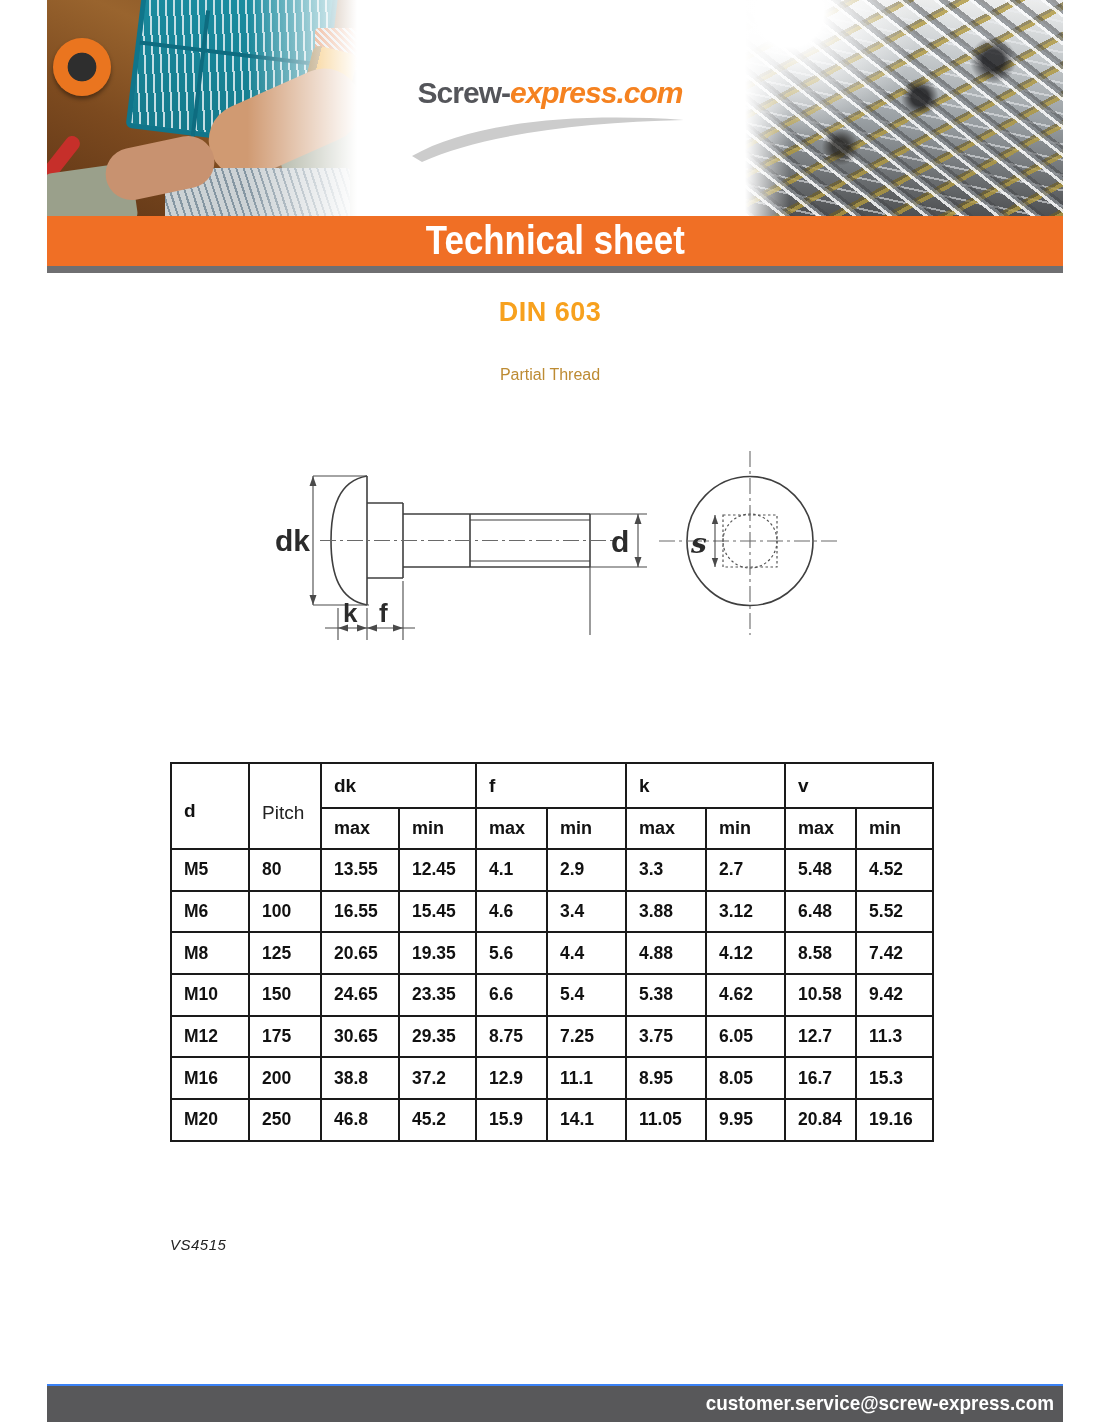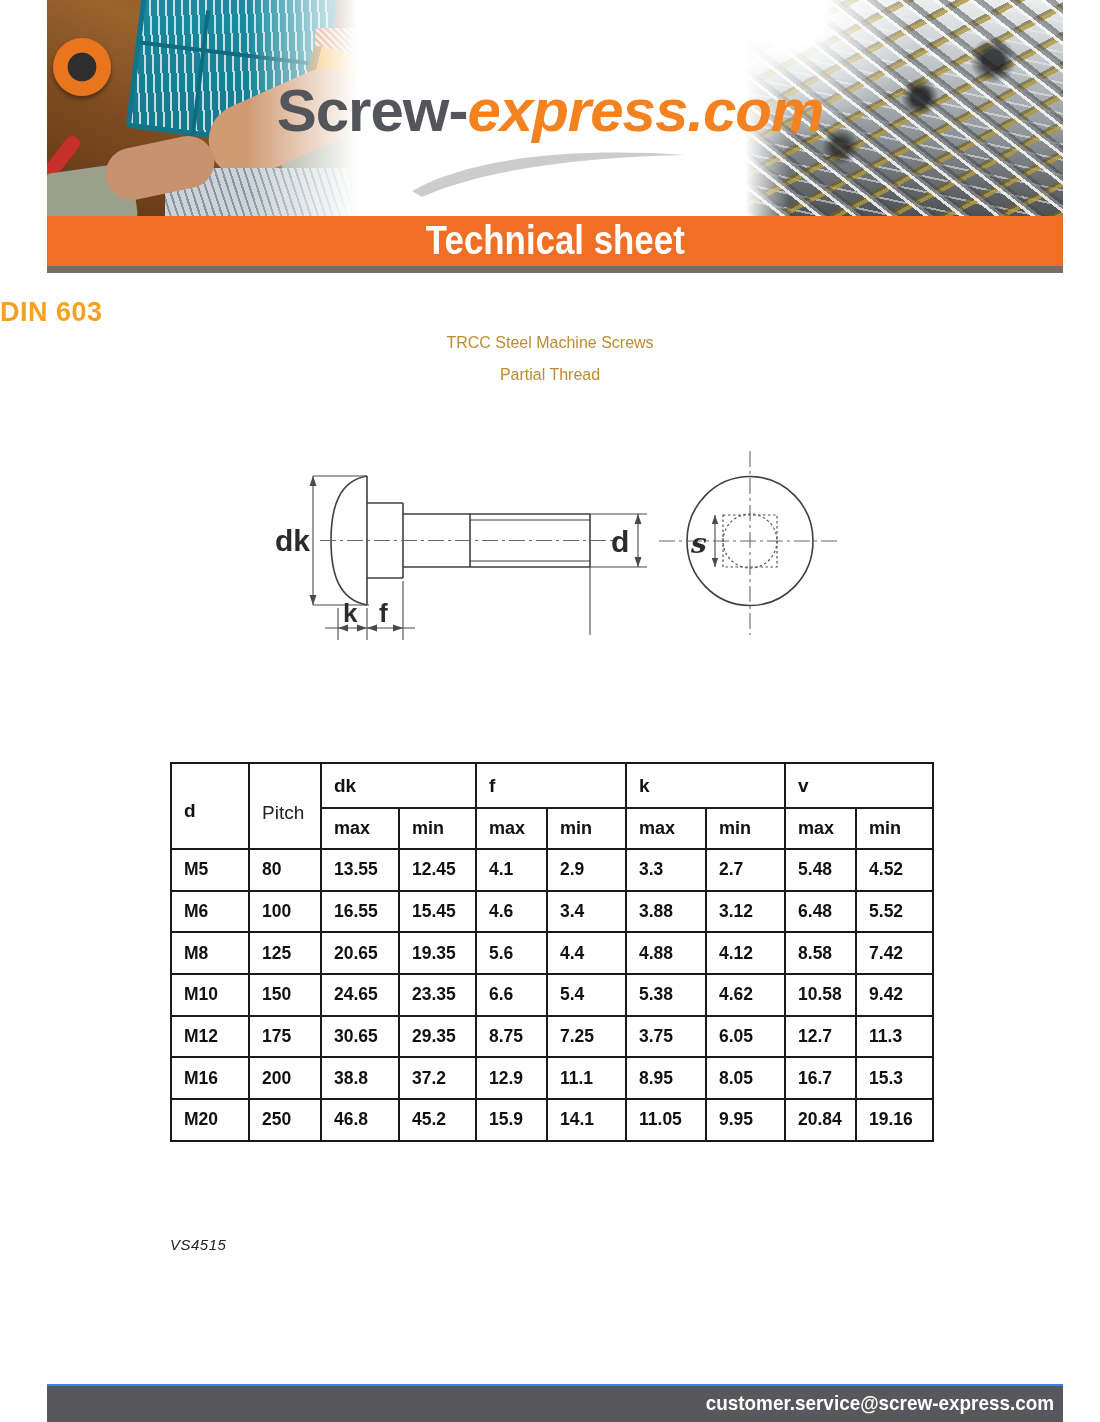--- a/index.html
+++ b/index.html
@@ -42,33 +42,33 @@
   .sleeve-l { left:-2px; top:168px; width:90px; height:60px; background:#9aa08b; transform:rotate(-8deg); border-radius:10px; }
   .tray { left:118px; top:168px; width:185px; height:56px; background:#ccd2d5; border-radius:4px;
     background-image:repeating-linear-gradient(72deg, rgba(116,136,150,.8) 0 2px, rgba(0,0,0,0) 2px 7px); }
   .ytool { left:252px; top:48px; width:46px; height:120px; background:#f0a11d; transform:rotate(14deg); border-radius:8px;
     background-image:linear-gradient(90deg, rgba(40,40,40,.5) 0 8px, rgba(0,0,0,0) 8px); }
   .minibox { left:268px; top:28px; width:44px; height:44px; background:#d9601f; border-radius:4px;
     background-image:repeating-linear-gradient(45deg, rgba(210,230,240,.9) 0 2px, rgba(0,0,0,0) 2px 5px); }
 
   
   .logo-wrap { position:absolute; left:0; right:0; top:76px; text-align:center; }
-  .logo-text { font-size:60px; font-weight:700; letter-spacing:-1px; }
+  .logo-text { font-size:30px; font-weight:700; letter-spacing:-1px; }
   .logo-prefix { color:#54555a; }
   .logo-suffix { color:#f58220; font-style:italic; }
   .swoosh { display:block; margin:2px auto 0; margin-left:408px; }
 
   
   .banner { position:absolute; left:47px; top:216px; width:1016px; height:50px; background:#f06f25; text-align:center; }
   .banner-title { display:inline-block; color:#fff; font-size:41px; font-weight:800; line-height:48px;
     transform:scaleX(.85); letter-spacing:0px; }
   .banner-rule { position:absolute; left:47px; top:266px; width:1016px; height:7px; background:#6f6f71; }
 
   
-  .doc-title { position:absolute; left:0; right:0; top:297px; 
+  .doc-title { position:absolute; left:0; right:0; top:297px; text-align:center;
     font-size:27px; font-weight:700; color:#f7a11e; letter-spacing:.5px; }
   .doc-sub1 { position:absolute; left:0; right:0; top:334px; text-align:center;
     font-size:16px; font-weight:500; color:#bd8b33; }
   .doc-sub2 { position:absolute; left:0; right:0; top:366px; text-align:center;
     font-size:16px; font-weight:500; color:#bd8b33; }
 
   
   .diagram { position:absolute; left:263px; top:445px; }
   .diagram text { fill:#2b2b2b; }
 
@@ -120,21 +120,20 @@
       <path d="M4,44 C60,12 160,0 276,8 C170,10 70,24 14,50 Z" fill="#cccccc"></path>
     </svg>
   </div>
 
   <div class="banner">
     <span class="banner-title">Technical sheet</span>
   </div>
   <div class="banner-rule"></div>
 
   <div class="doc-title">DIN 603</div>
-  <div class="doc-sub1">TRCC Steel Machine Screws</div>
   <div class="doc-sub2">Partial Thread</div>
 
   <svg class="diagram" width="590" height="205" viewBox="0 0 590 205">
     <g stroke="#3f3f3f" stroke-width="1.6" fill="none">
 
       <path d="M104,31 C76,36 68,62 68,95.5 C68,129 76,155 104,160"></path>
       <line x1="104" y1="31" x2="104" y2="160"></line>
 
       <line x1="104" y1="58" x2="140" y2="58"></line>
       <line x1="104" y1="133" x2="140" y2="133"></line>

